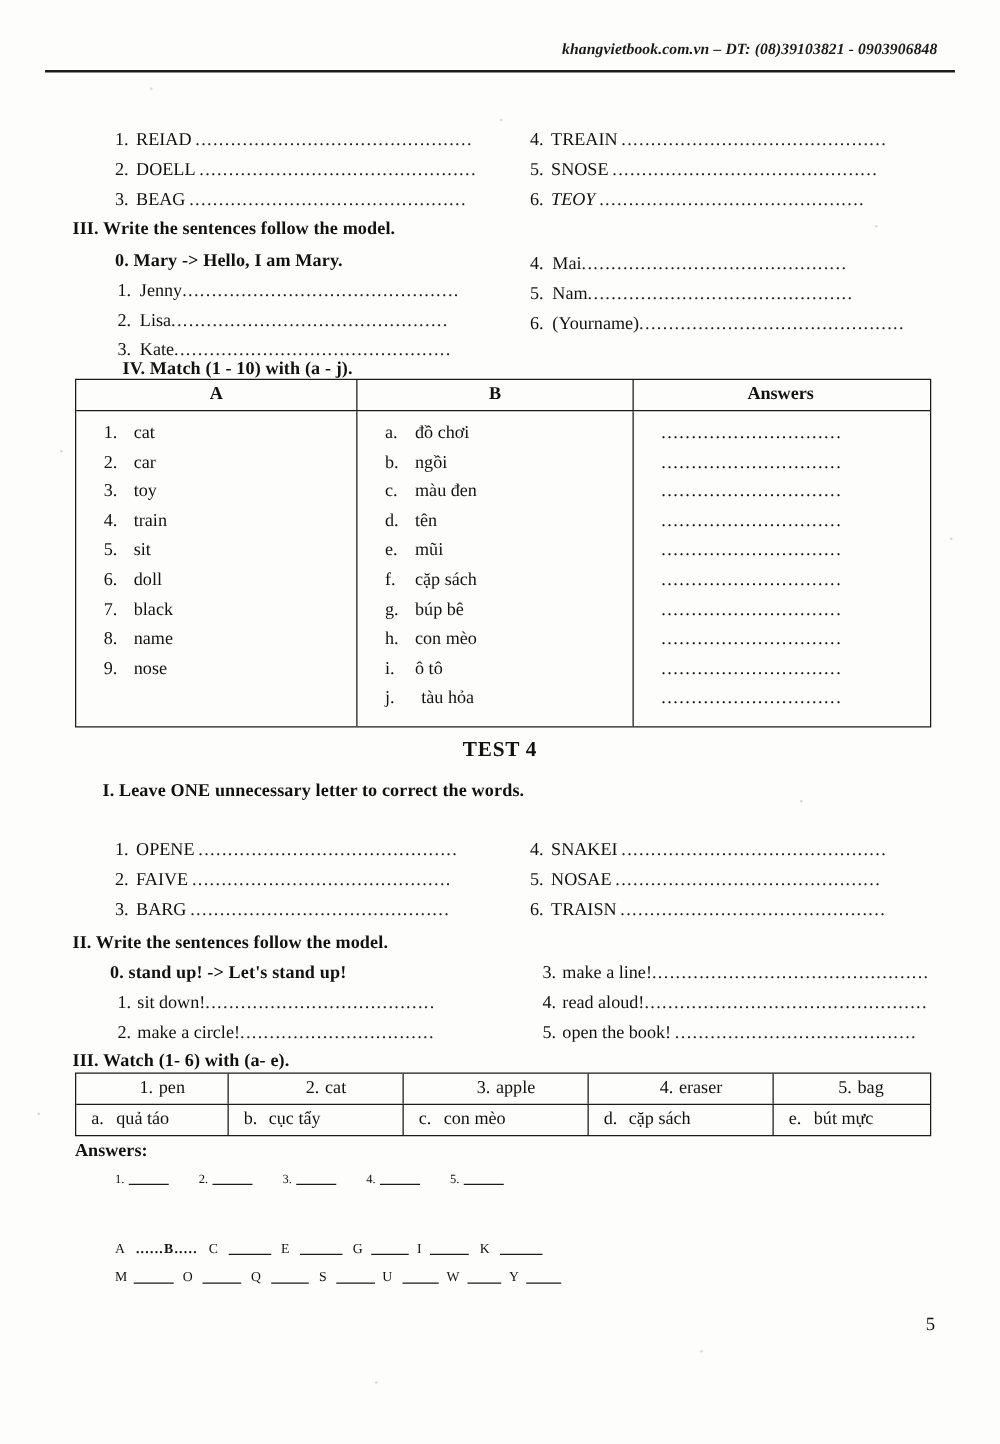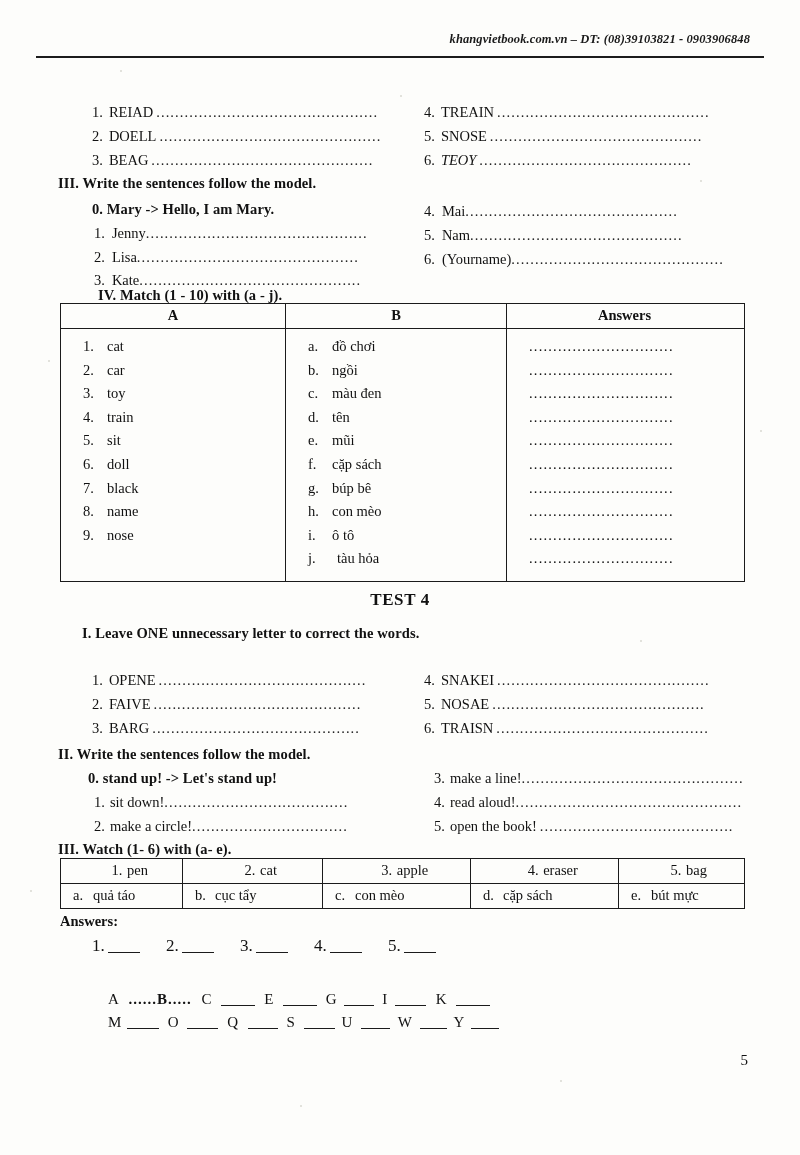--- a/index.html
+++ b/index.html
@@ -181,44 +181,43 @@
     position: absolute;
     left: 60px;
     top: 913px;
     font-weight: bold;
     font-size: 14.5px;
   }
   .blanks {
     position: absolute;
     left: 92px;
     top: 936px;
-    font-size: 17px;
+    font-size: 10px;
     white-space: nowrap;
   }
   .blanks .bk {
     display: inline-block;
     margin: 0 6px 0 3px;
   }
   .blanks .bk u {
     display: inline-block;
     width: 32px;
     border-bottom: 1.4px solid #1b1b1b;
     text-decoration: none;
     height: 11px;
     vertical-align: -2px;
   }
   .blanks .nm { margin-left: 16px; }
   .blanks .nm:first-child { margin-left: 0; }
 
   
   .caps {
     position: absolute;
-    font-size: 15px;
-    white-space: nowrap;
-    margin-left: 16px;
+    font-size: 11px;
+    white-space: nowrap;
   }
   .caps .ch { display: inline-block; }
   .caps u {
     display: inline-block;
     border-bottom: 1.5px solid #1b1b1b;
     text-decoration: none;
     height: 12px;
     vertical-align: -2px;
   }
   .caps .d { letter-spacing: 1px; font-weight: bold; }

